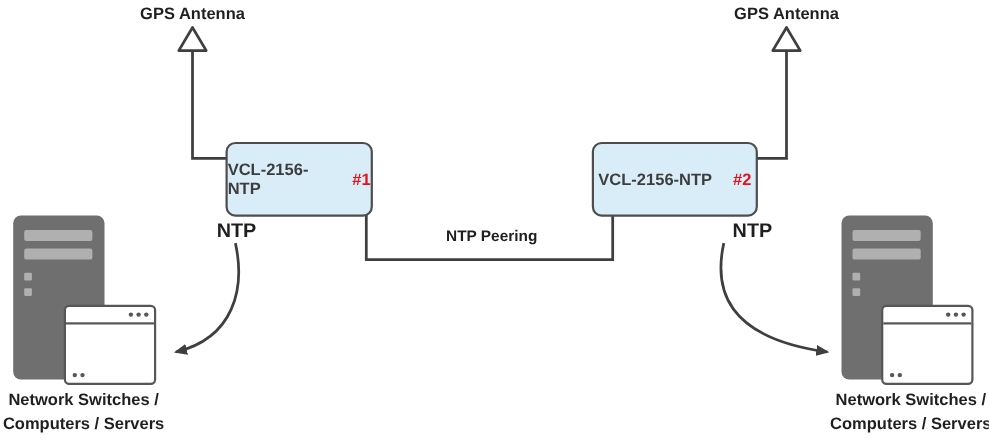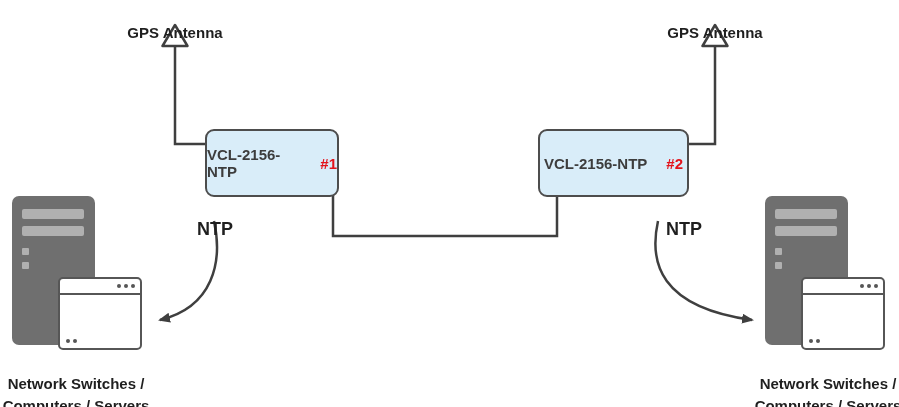--- a/index.html
+++ b/index.html
@@ -1,20 +1,20 @@
 <!DOCTYPE html>
 <html><head>
 <meta charset="utf-8">
 <style>
   html,body { margin:0; padding:0; background:#ffffff; }
   .canvas {
     position:relative; width:899px; height:407px; background:#ffffff;
     font-family:"Liberation Sans", sans-serif; overflow:hidden;
   }
-  .lbl { position:absolute; font-weight:bold; color:#1f1f1f;margin-top:20px; }
+  .lbl { position:absolute; font-weight:bold; color:#1f1f1f; }
   .gps-label { width:140px; text-align:center; font-size:15px; }
   .device-box {
     position:absolute; height:64px; background:#d9edf9;
     border:2px solid #4d4d4d; border-radius:9px;
     display:flex; align-items:center; justify-content:center; gap:19px;
     font-weight:bold; font-size:15px; color:#3d3d3d;
   }
   .device-unit { color:#e3131b; }
   .ntp-label { font-size:18px; }
   .peering-label { width:150px; text-align:center; font-size:14px; }
@@ -87,20 +87,21 @@
   </div>
 
   <div class="device-box" style="left:538px; top:129px; width:147px;">
     <span>VCL-2156-NTP</span>
     <span class="device-unit">#2</span>
   </div>
 
   <div class="lbl ntp-label" style="left:197px; top:199px;">NTP</div>
   <div class="lbl ntp-label" style="left:666px; top:199px;">NTP</div>
 
+  <div class="lbl peering-label" style="left:372px; top:206px;">NTP Peering</div>
 
   <div class="server" style="left:12px; top:196px;">
     <div class="slot" style="top:13px;"></div>
     <div class="slot" style="top:30px;"></div>
     <div class="dot" style="top:52px;"></div>
     <div class="dot" style="top:66px;"></div>
   </div>
 
   <div class="window" style="left:58px; top:277px;">
     <div class="titlebar">

